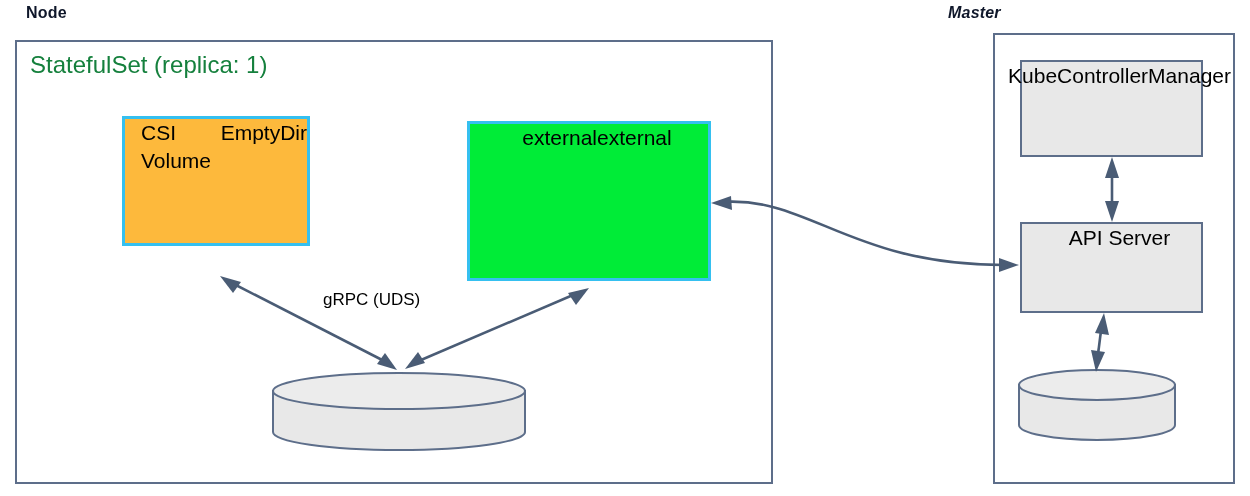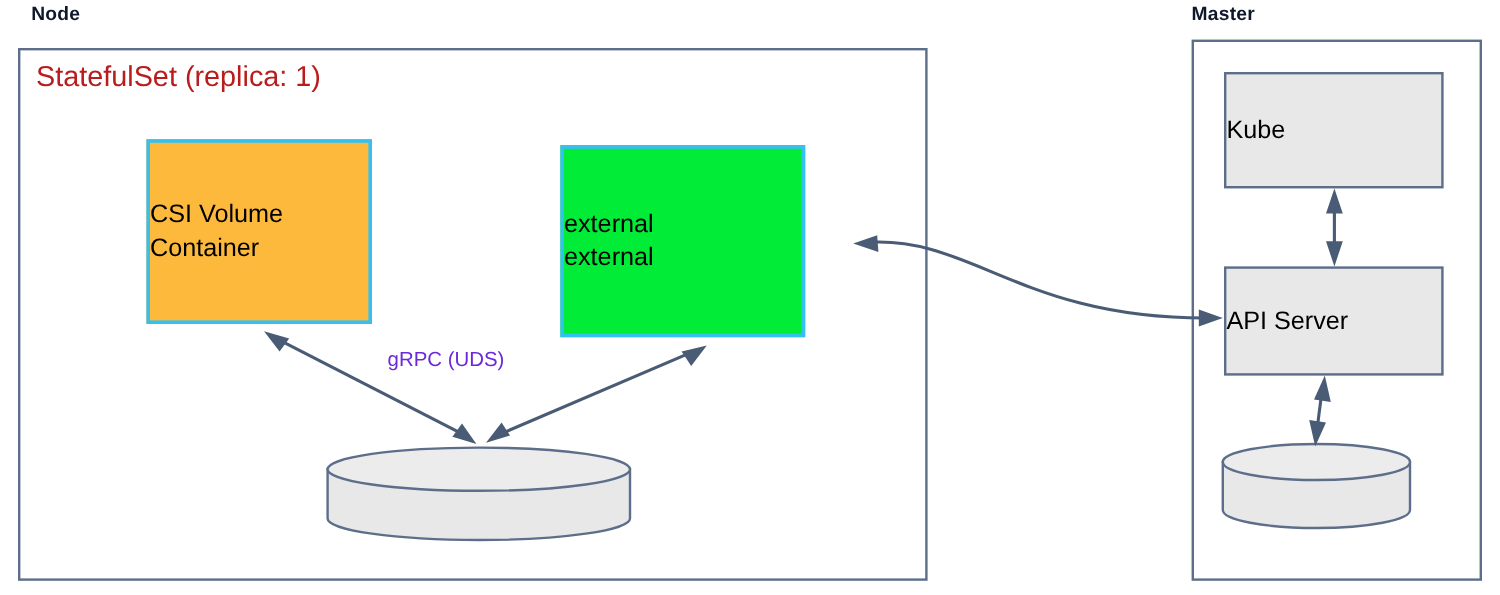--- a/index.html
+++ b/index.html
@@ -25,29 +25,29 @@
   }
   .grp-box {
     position: absolute;
     border: 2px solid #5d6e8a;
     background: transparent;
     box-sizing: border-box;
   }
   .inner-title {
     position: absolute;
     font-size: 24px;
-    color: #b91c1c;
+    color: #15803d;
     white-space: nowrap;
   }
   .node-box {
     position: absolute;
     box-sizing: border-box;
     display: flex;
-    flex-direction: column;
     justify-content: center;
+    padding-left: 16px;
     line-height: 1.32;
     color: #000000;
   }
   .node-box.orange {
     background: #fdb93c;
     border: 3px solid #35c0f0;
     font-size: 21px;
   }
   .node-box.green {
     background: #00ec37;
@@ -55,21 +55,21 @@
     font-size: 21px;
   }
   .node-box.grey {
     background: #e8e8e8;
     border: 2px solid #5d6e8a;
     font-size: 21px;
   }
   .edge-label {
     position: absolute;
     font-size: 17px;
-    color: #6d28d9;
+    color: #000000;
     white-space: nowrap;
   }
   .cyl-label {
     position: absolute;
     font-size: 17px;
     color: #000000;
     white-space: nowrap;
     text-align: center;
   }
   svg.overlay {
@@ -88,39 +88,41 @@
 </head>
 <body>
 
 <div id="canvas">
 
   <div class="grp-label" style="left:26px; top:4px;">Node</div>
   <div class="grp-box" style="left:15px; top:40px; width:758px; height:444px;"></div>
 
   <div class="inner-title" style="left:30px; top:51px;">StatefulSet (replica: 1)</div>
 
-  <div class="node-box orange" style="left:122px; top:116px; width:188px; height:154px;">
+  <div class="node-box orange" style="left:122px; top:116px; width:188px; height:130px;">
     <span>CSI Volume</span>
-    <span>Container</span>
+    <span>EmptyDir</span>
   </div>
 
-  <div class="node-box green" style="left:467px; top:121px; width:204px; height:160px;">
+  <div class="node-box green" style="left:467px; top:121px; width:244px; height:160px;">
     <span>external</span>
     <span>external</span>
   </div>
 
   <div class="edge-label" style="left:323px; top:290px;">gRPC (UDS)</div>
 
   <div class="cyl-label" style="left:273px; top:405px; width:252px;">EmptyDir Volume</div>
 
-  <div class="grp-label" style="left:993px; top:4px;">Master</div>
+  <div class="grp-label" style="left:948px; top:4px;font-style:italic;">Master</div>
   <div class="grp-box" style="left:993px; top:33px; width:242px; height:451px;"></div>
 
   <div class="node-box grey" style="left:1020px; top:60px; width:183px; height:97px;">
     <span>Kube</span>
+    <span>Controller</span>
+    <span>Manager</span>
   </div>
 
   <div class="node-box grey" style="left:1020px; top:222px; width:183px; height:91px;">
     <span>API Server</span>
   </div>
 
   <div class="cyl-label" style="left:1038px; top:397px; width:156px; text-align:left;">etcd</div>
 
   <svg class="overlay" viewBox="0 0 1250 496" xmlns="http://www.w3.org/2000/svg">
     <defs>

